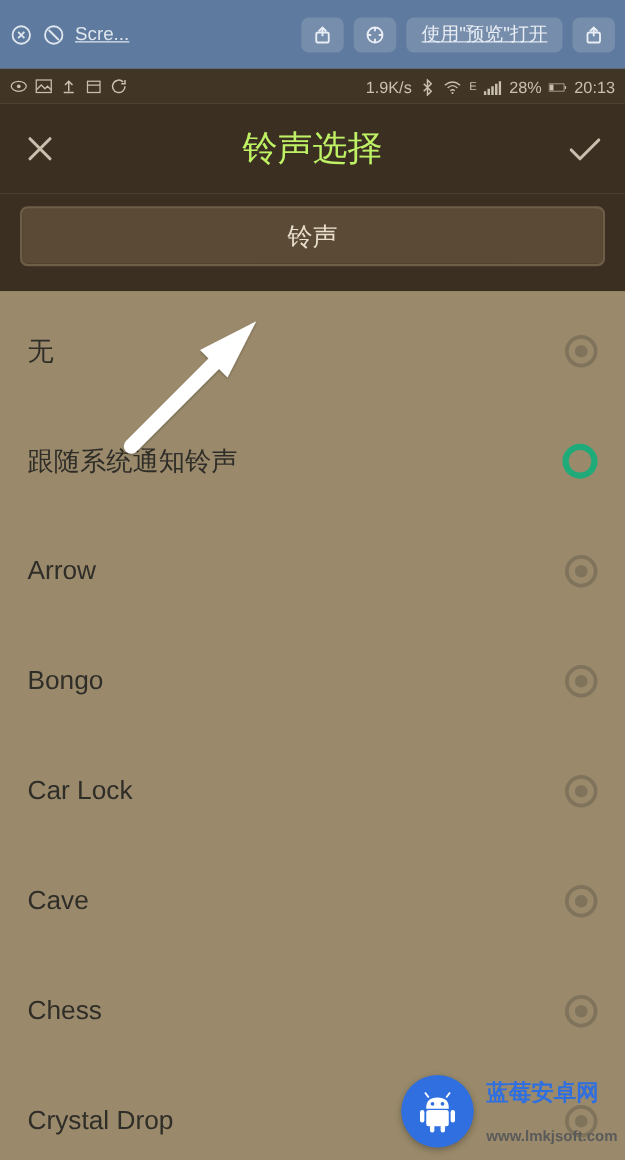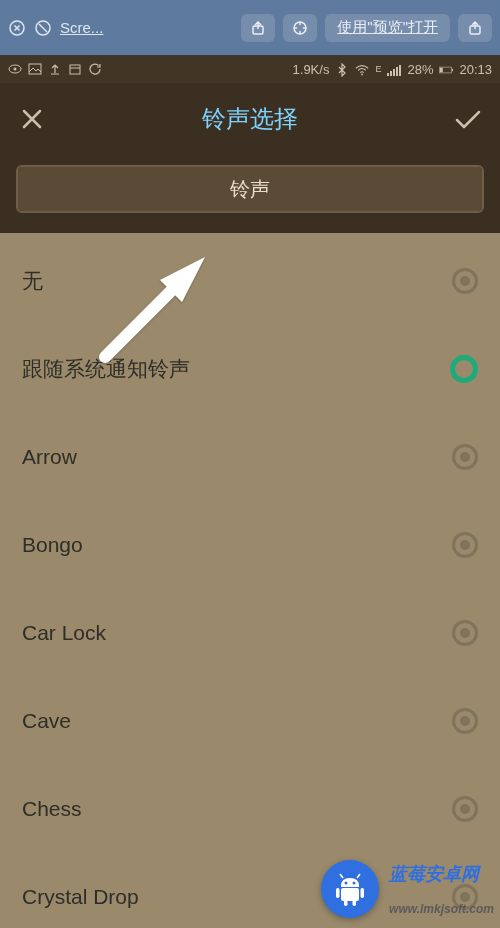--- a/index.html
+++ b/index.html
@@ -59,21 +59,21 @@
     
     .app-header {
       height: 72px;
       background: #3b2f22;
       display: flex;
       align-items: center;
       justify-content: space-between;
       padding: 0 18px;
       color: #d8cfc1;
     }
-    .app-header .title { font-size: 24px; color:#7dd3fc; }
+    .app-header .title { font-size: 28px; color:#bef264; }
     .app-header .icon-btn { width:28px; height:28px; display:flex; align-items:center; justify-content:center; }
 
     
     .tabs-wrap {
       background: #3b2f22;
       padding: 10px 16px 20px 16px;
     }
     .tabs {
       display:flex;
       border: 2px solid #6e5e47;
@@ -131,21 +131,21 @@
       bottom: 10px;
       display:flex; align-items:center; gap:10px;
     }
     .watermark .bubble {
       width: 58px; height:58px; border-radius:50%;
       background: #2f6fe0;
       display:flex; align-items:center; justify-content:center;
       box-shadow: 0 2px 6px rgba(0,0,0,0.3);
     }
     .watermark .txt {
-      display:flex; flex-direction:column; color:#2f6fe0; font-weight:600;font-style:italic;
+      display:flex; flex-direction:column; color:#2f6fe0; font-weight:600;
     }
     .watermark .txt .line1 { font-size:18px; }
     .watermark .txt .line2 { font-size:12px; color:#5a5a5a;margin-top:16px; }
 
     svg { display:block; }
   </style>
 </head>
 <body>
 
 <div class="top-bar">

